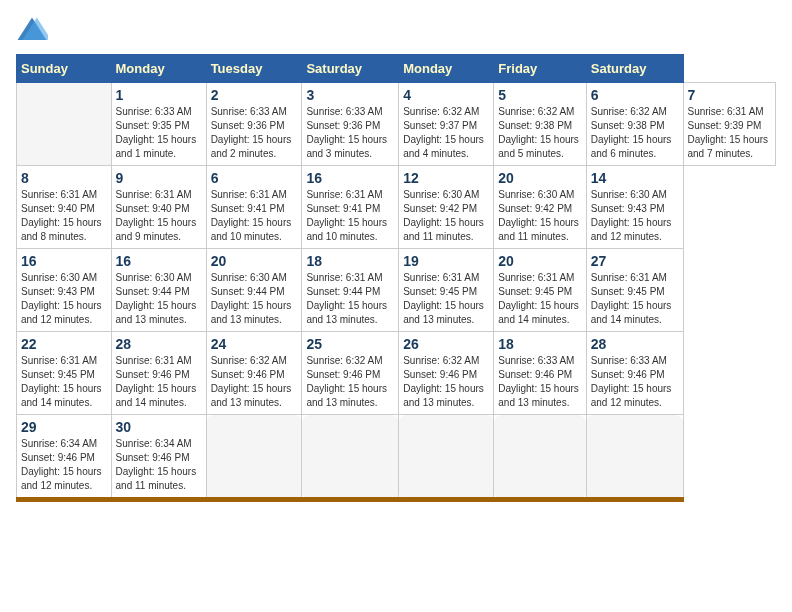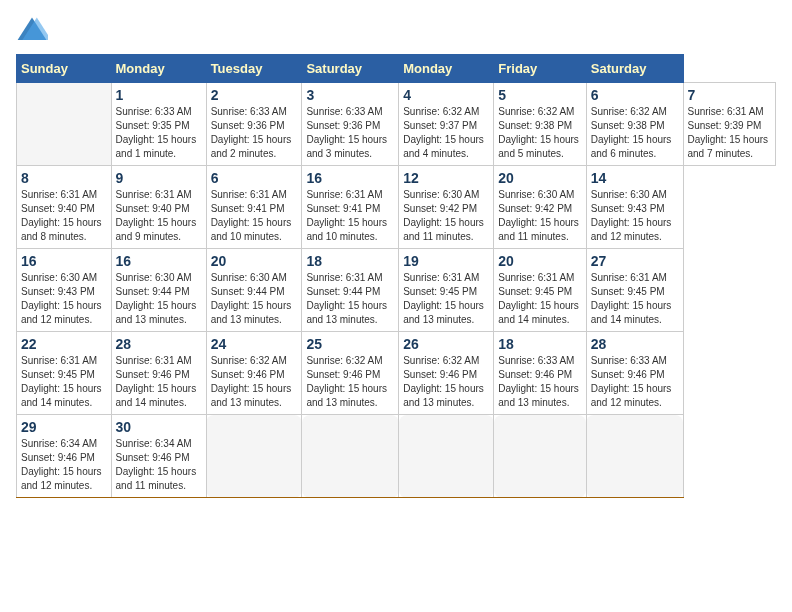--- a/index.html
+++ b/index.html
@@ -77,21 +77,21 @@
       color: #1a3a5c;
       display: block;
       margin-bottom: 2px;
     }
     .day-info {
       color: #333;
       font-size: 10px;
       line-height: 1.4;
     }
     tr:last-child td {
-      border-bottom: 1px solid #a16207;
+      border-bottom: 5px solid #a16207;
       border-radius: 8px;
     }
   </style>
 </head>
 <body>
 
 <div class="header-area">
   <div class="logo">
     <svg class="logo-icon" viewBox="0 0 40 35">
       <polygon points="20,2 38,30 2,30" fill="#1a6db5" opacity="0.85"></polygon>

